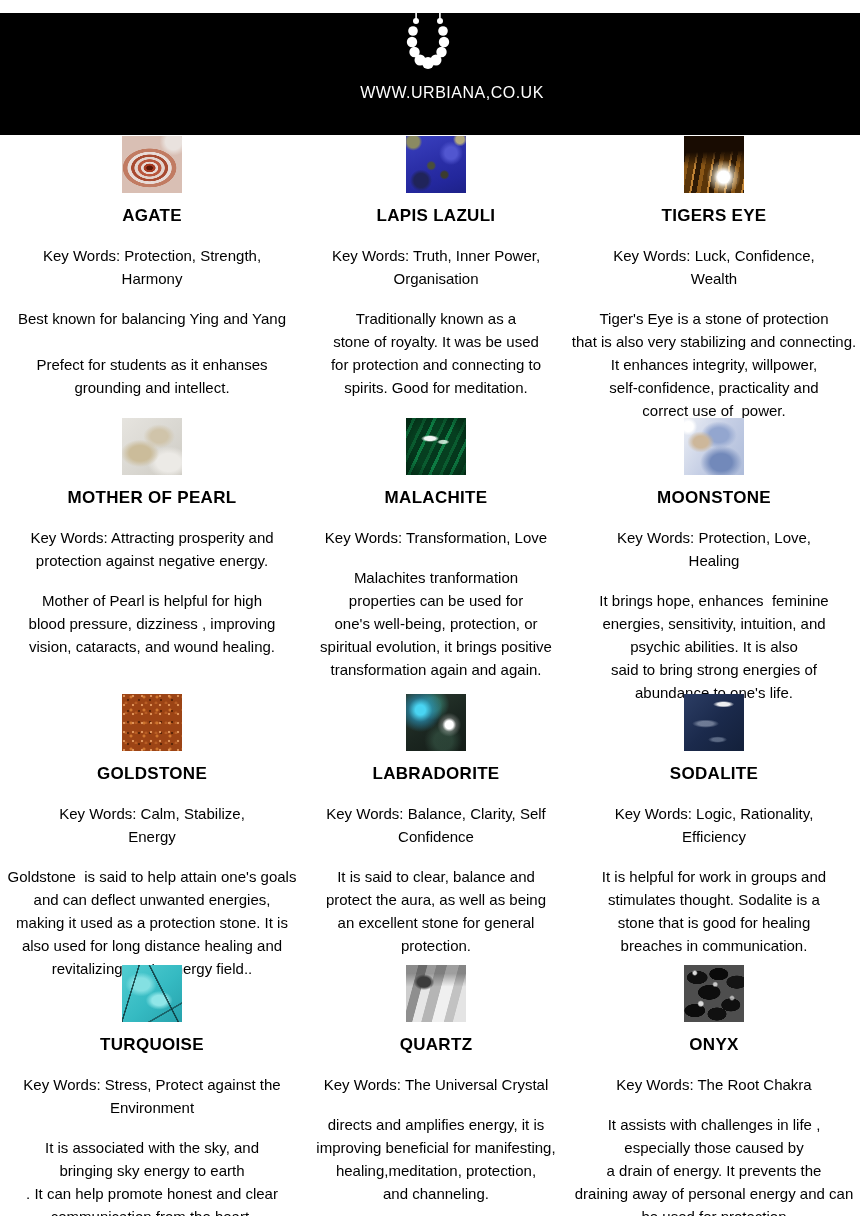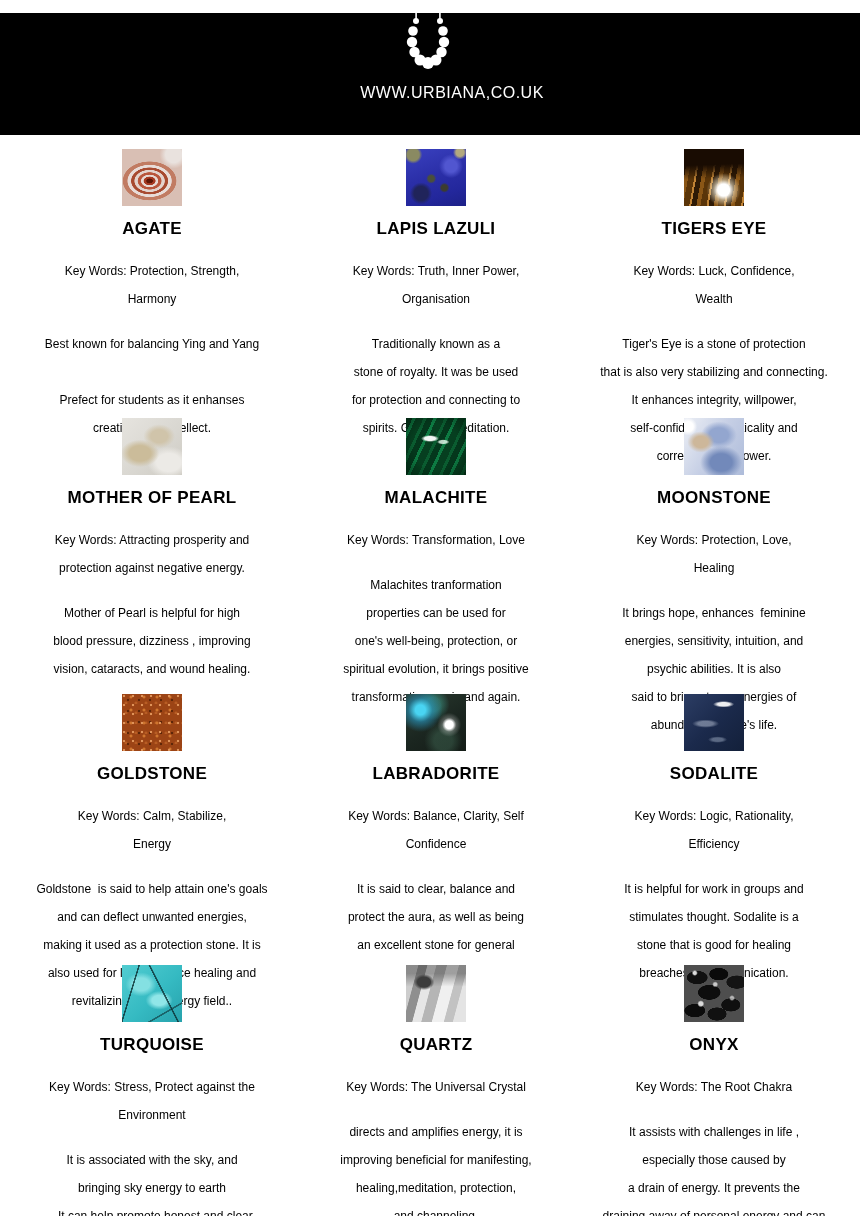--- a/index.html
+++ b/index.html
@@ -7,27 +7,27 @@
     width:860px;height:1216px;overflow:hidden;background:#ffffff;color:#000;
     font-family:"Liberation Sans", sans-serif;position:relative;
   }
   
   .header{height:122px;background:#000000;text-align:center;}
   .logo{display:block;margin:13px auto 0;width:48px;height:58px;}
   .site-url{color:#ffffff;font-size:16px;line-height:18px;margin-top:13px;letter-spacing:.5px;padding-left:44px;}
   
   .grid{display:grid;grid-template-columns:304px 264px 292px;grid-template-rows:273px 273px 277px 271px;}
   .cell{text-align:center;}
-  .cell:nth-child(-n+3){padding-top:14px;}
+  .cell:nth-child(-n+3){padding-top:1px;}
   .cell:nth-child(n+4):nth-child(-n+6){padding-top:10px;}
   .cell:nth-child(n+7):nth-child(-n+9){padding-top:13px;}
   .cell:nth-child(n+10){padding-top:7px;}
   .stone-img{width:60px;height:57px;margin:0 auto;}
   .stone-name{font-size:17px;font-weight:bold;line-height:20px;margin:13px 0 0;letter-spacing:.3px;}
-  .stone-text{font-size:12px;line-height:28px;margin:0;white-space:pre;}
+  .stone-text{font-size:15px;line-height:23px;margin:0;white-space:pre;}
   .keywords{margin-top:18px;}
   .desc{margin-top:17px;}
   
   .img-agate{background:
     radial-gradient(circle at 86% 10%, #e9e2de 0 8px, transparent 14px),
     radial-gradient(ellipse 55% 42% at 46% 56%, #5e1808 0 9%, #a63a22 11% 17%, #e7d9d4 19% 25%, #b9563c 27% 35%, #e3d3cd 37% 45%, #a84a30 47% 55%, #e8dcd8 57% 66%, #c17b62 68% 80%, #d9bfb4 82% 100%);}
   .img-lapis-lazuli{background:
     radial-gradient(circle at 12% 10%, #8a8a62 0 6px, transparent 9px),
     radial-gradient(circle at 90% 6%, #b3a97e 0 4px, transparent 7px),
     radial-gradient(circle at 42% 52%, #4a4f3a 0 3px, transparent 5px),
@@ -124,21 +124,21 @@
 
   <main class="grid">
   <section class="cell">
     <div class="stone-img img-agate"></div>
     <h2 class="stone-name">AGATE</h2>
     <p class="stone-text keywords">Key Words: Protection, Strength,
 Harmony</p>
     <p class="stone-text desc">Best known for balancing Ying and Yang
 
 Prefect for students as it enhanses
-creativity and intellect.</p>
+grounding and intellect.</p>
   </section>
 
   <section class="cell">
     <div class="stone-img img-lapis-lazuli"></div>
     <h2 class="stone-name">LAPIS LAZULI</h2>
     <p class="stone-text keywords">Key Words: Truth, Inner Power,
 Organisation</p>
     <p class="stone-text desc">Traditionally known as a
 stone of royalty. It was be used
 for protection and connecting to

